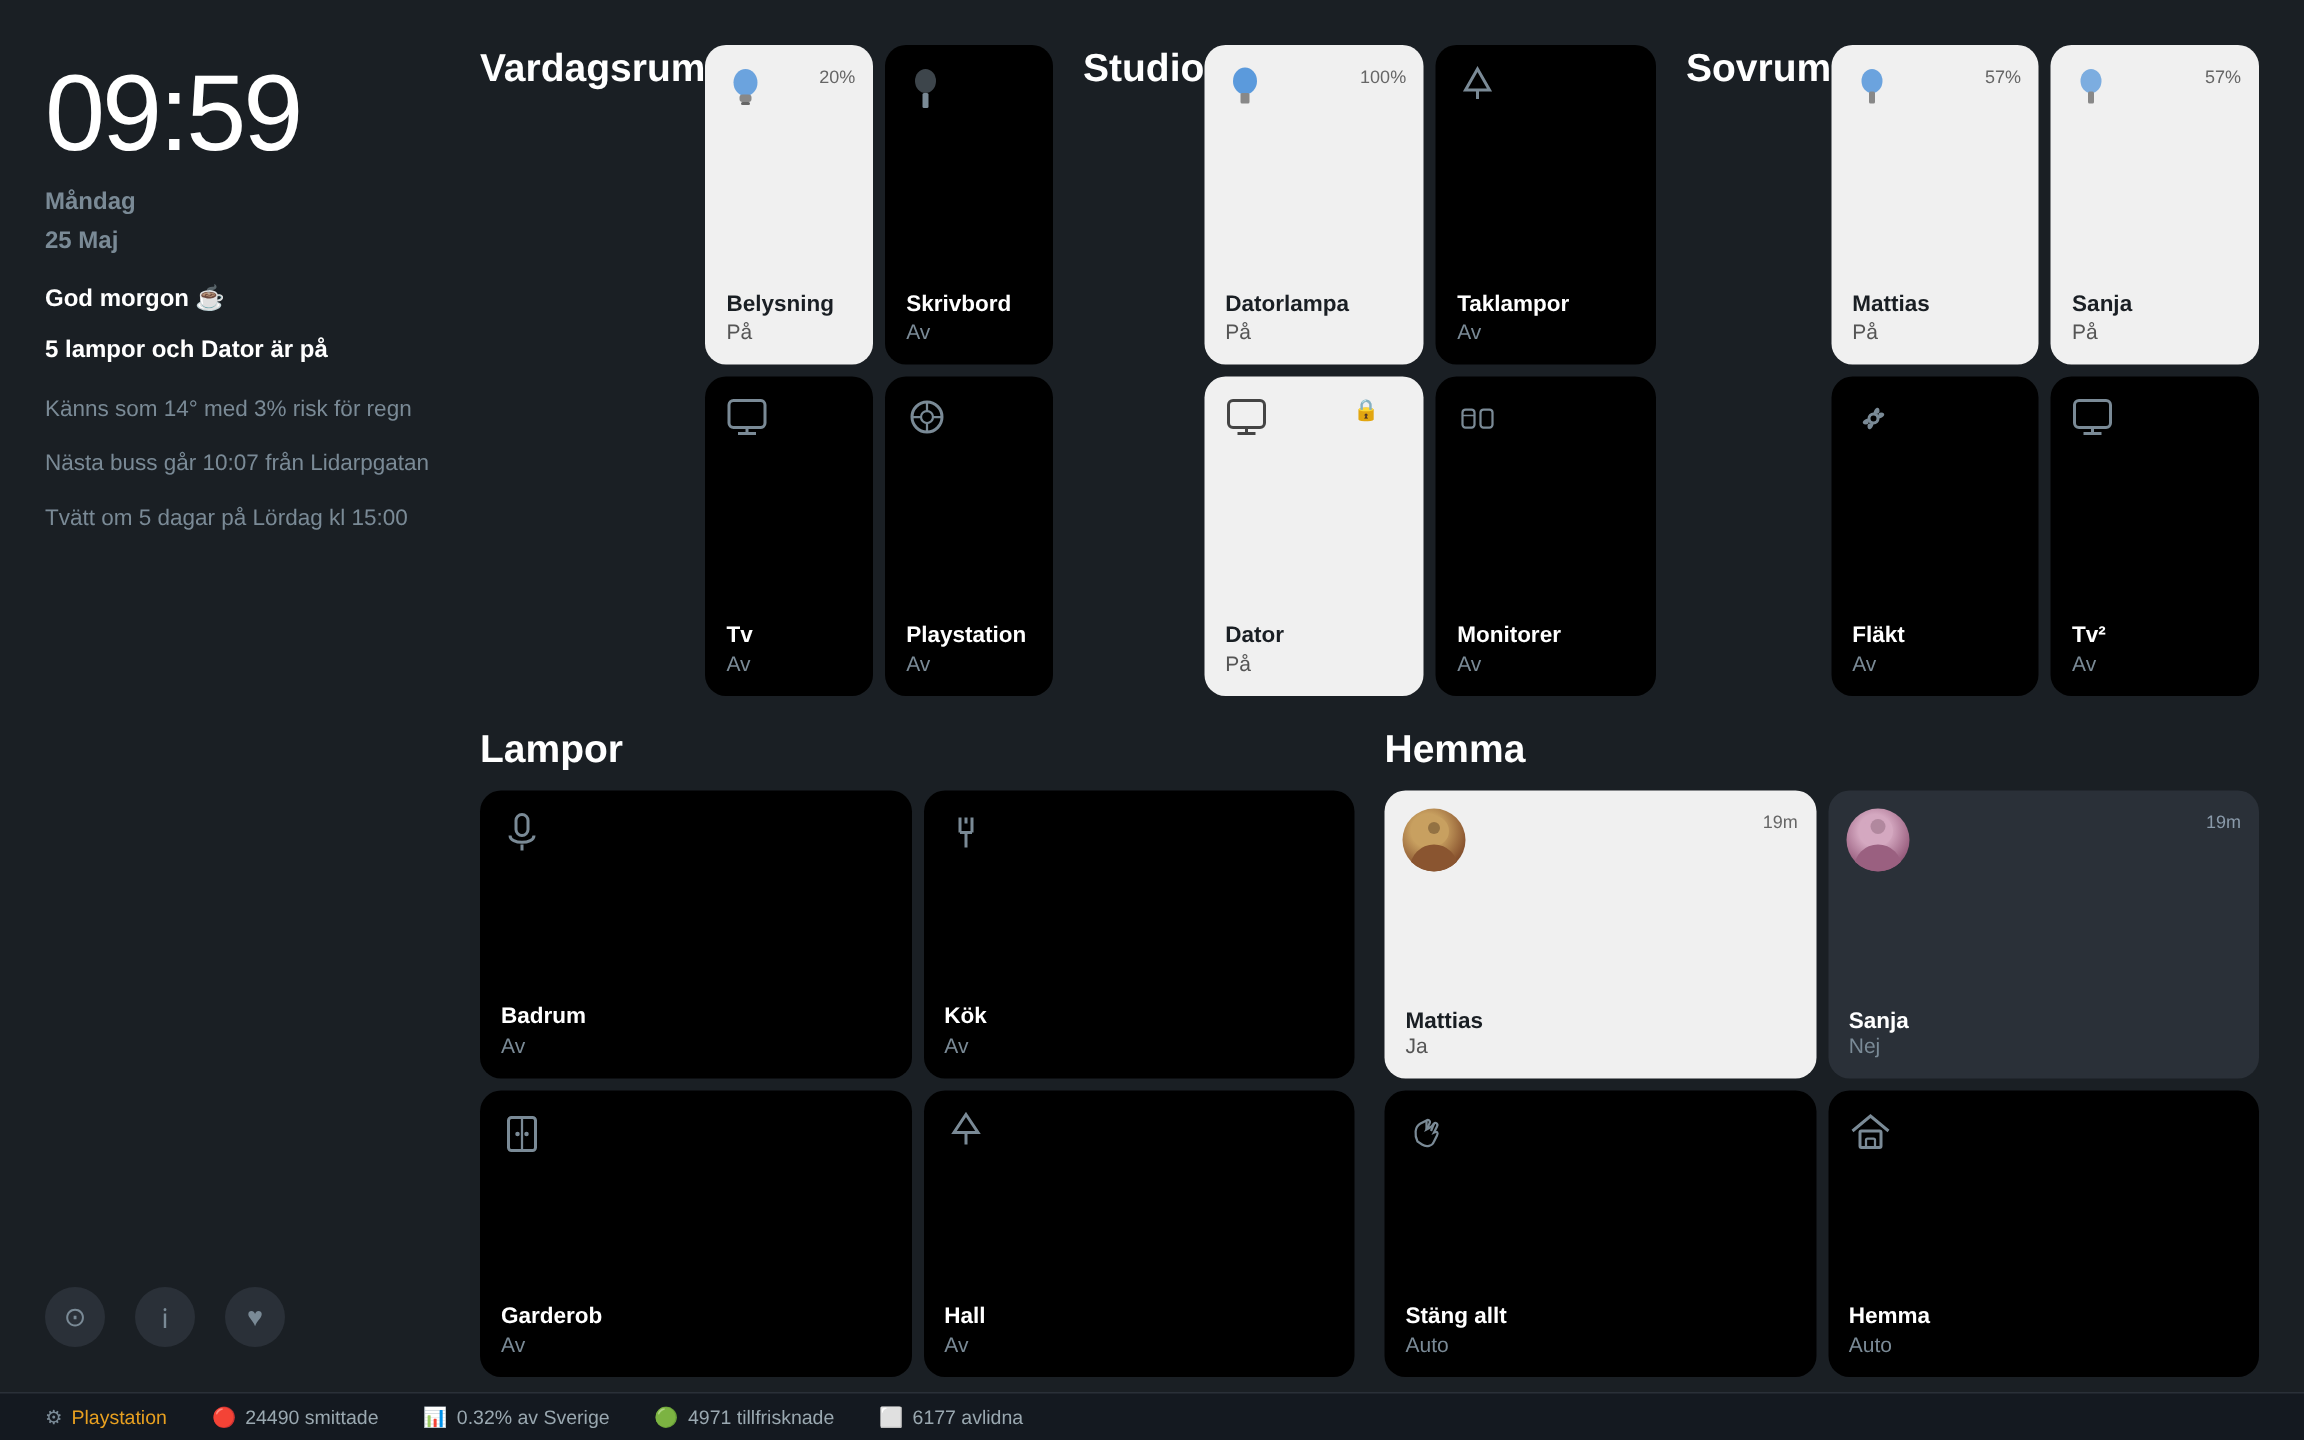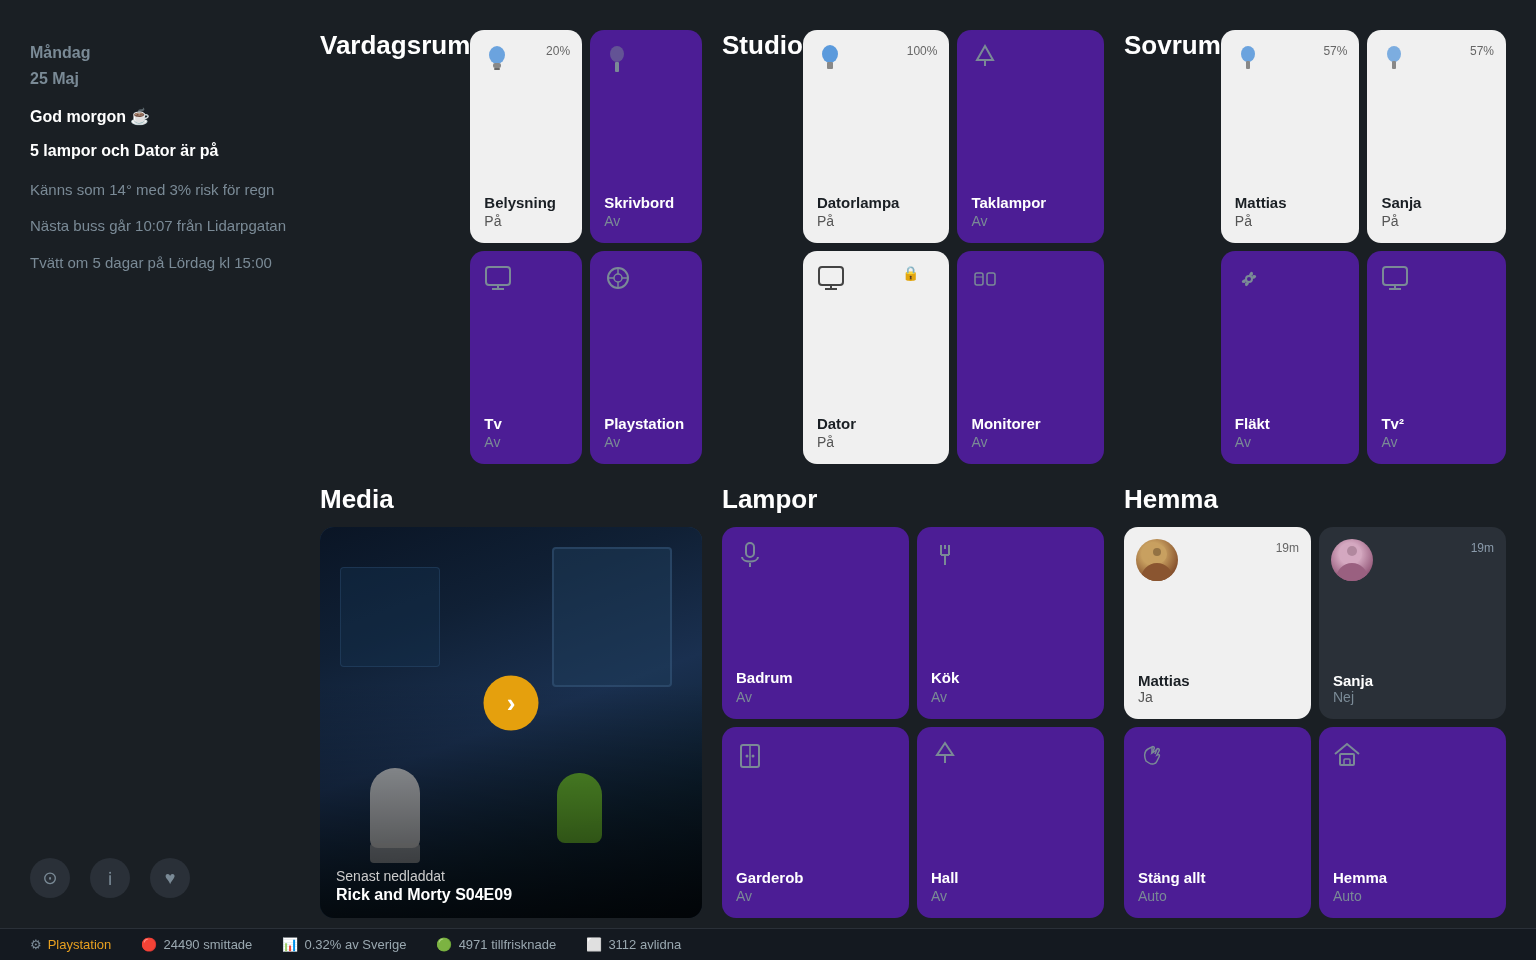--- a/index.html
+++ b/index.html
@@ -105,21 +105,21 @@
     .tiles-grid {
       display: grid;
       gap: 8px;
       flex: 1;
     }
     .tiles-grid-2x2 {
       grid-template-columns: 1fr 1fr;
       grid-template-rows: 1fr 1fr;
     }
     .tile {
-      background: #4c1d95;
+      background: #000000;
       border-radius: 14px;
       padding: 14px;
       display: flex;
       flex-direction: column;
       justify-content: flex-end;
       position: relative;
       cursor: pointer;
       min-height: 110px;
     }
     .tile.active {
@@ -339,20 +339,21 @@
     .icon-ps { font-size: 24px; }
     .icon-computer { font-size: 24px; }
     .icon-fan { font-size: 24px; }
   </style>
 </head>
 <body>
 
 <div class="main-content">
 
   <div class="left-panel">
+    <div class="time-display">09:59</div>
     <div class="date-info">
       <div>Måndag</div>
       <div>25 Maj</div>
     </div>
     <div class="greeting">God morgon ☕</div>
     <div class="status-active">5 lampor och Dator är på</div>
     <div class="info-item">Känns som 14° med 3% risk för regn</div>
     <div class="info-item">Nästa buss går 10:07 från Lidarpgatan</div>
     <div class="info-item">Tvätt om 5 dagar på Lördag kl 15:00</div>
     <div class="bottom-icons">
@@ -530,42 +531,20 @@
             </div>
             <div class="tile-name">Tv²</div>
             <div class="tile-status">Av</div>
           </div>
         </div>
       </div>
     </div>
 
     <div class="rooms-row">
 
-      <div class="media-section">
-        <div class="room-title">Media</div>
-        <div class="media-tile">
-          <div class="scene-bg"></div>
-
-          <div style="position:absolute;inset:0;background:linear-gradient(160deg,#0a1525 0%,#102035 25%,#1a3050 50%,#0d2030 75%,#050f18 100%);"></div>
-
-          <div style="position:absolute;top:20px;right:30px;width:120px;height:140px;background:rgba(30,60,90,0.5);border:2px solid rgba(80,120,160,0.3);border-radius:4px;"></div>
-          <div style="position:absolute;top:40px;left:20px;width:100px;height:100px;background:rgba(20,50,80,0.4);border:1px solid rgba(60,100,140,0.3);border-radius:4px;"></div>
-
-          <div style="position:absolute;bottom:70px;left:50px;width:50px;height:80px;background:#c8c8c8;border-radius:25px 25px 8px 8px;opacity:0.85;"></div>
-          <div style="position:absolute;bottom:55px;left:50px;width:50px;height:20px;background:#b0b0b0;border-radius:4px;opacity:0.7;"></div>
-          <div style="position:absolute;bottom:75px;right:100px;width:45px;height:70px;background:#6ab82a;border-radius:22px 22px 8px 8px;opacity:0.85;"></div>
-
-          <div class="plex-icon" style="top:45%;left:50%;transform:translate(-50%,-50%);background:#e5a00d;width:55px;height:55px;font-size:26px;display:flex;align-items:center;justify-content:center;border-radius:50%;">›</div>
-          <div class="scene-overlay"></div>
-          <div class="media-info">
-            <div class="media-label">Senast nedladdat</div>
-            <div class="media-title">Rick and Morty S04E09</div>
-          </div>
-        </div>
-      </div>
 
       <div class="lampor-section">
         <div class="room-title">Lampor</div>
         <div class="tiles-grid tiles-grid-2x2">
 
           <div class="tile">
             <div class="tile-icon">
               <svg width="28" height="28" viewBox="0 0 28 28" fill="none">
                 <rect x="10" y="2" width="8" height="14" rx="4" stroke="#7a8a96" stroke-width="2" fill="none"></rect>
                 <path d="M6 16 C6 22 22 22 22 16" stroke="#7a8a96" stroke-width="2" fill="none"></path>
@@ -687,15 +666,15 @@
   <div class="status-item">
     <span>📊</span>
     <span class="status-value">0.32% av Sverige</span>
   </div>
   <div class="status-item">
     <span>🟢</span>
     <span class="status-value">4971 tillfrisknade</span>
   </div>
   <div class="status-item">
     <span>⬜</span>
-    <span class="status-value">3112 avlidna</span>
+    <span class="status-value">6177 avlidna</span>
   </div>
 </div>
 
 </body></html>

